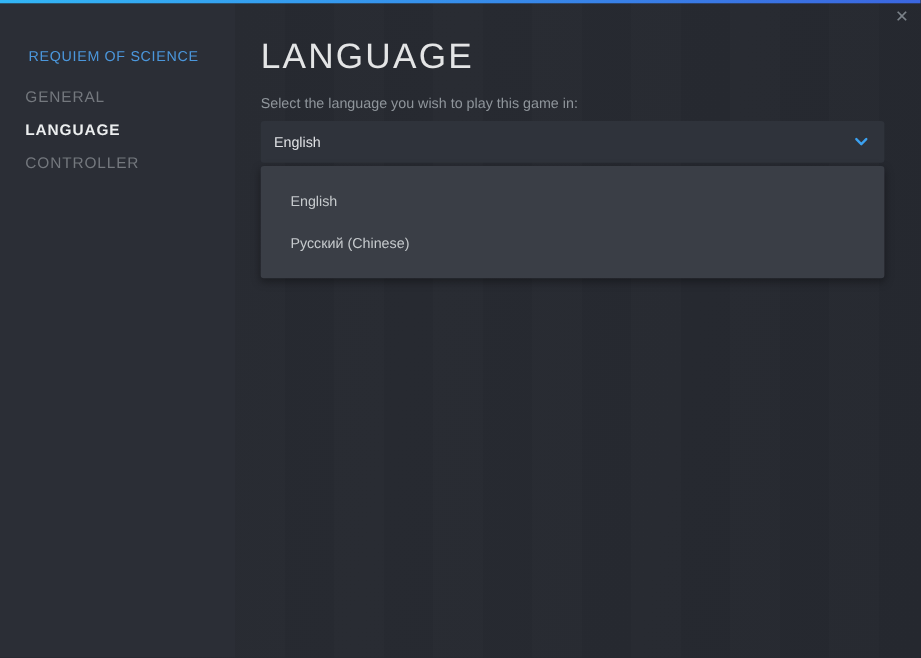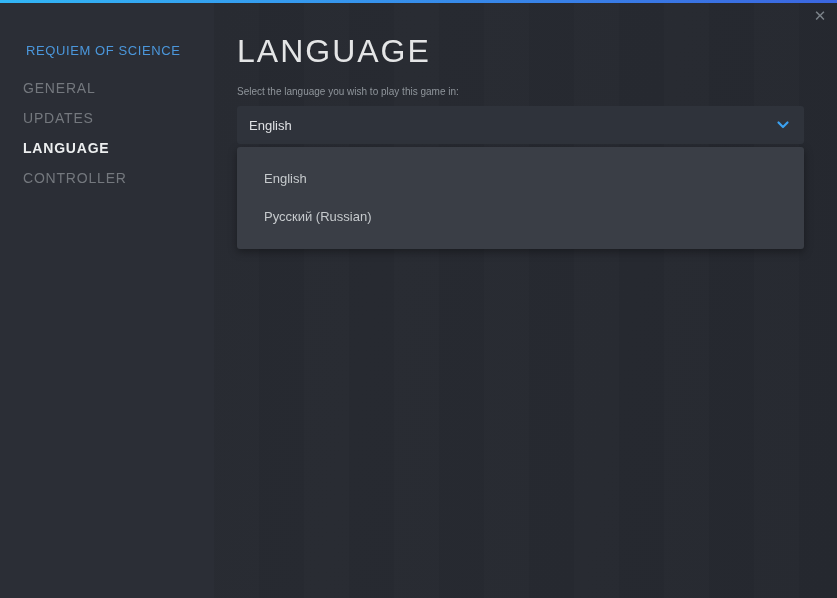--- a/index.html
+++ b/index.html
@@ -70,21 +70,21 @@
   }
   .page-title {
     color: #e4e5e6;
     font-size: 32px;
     font-weight: 300;
     letter-spacing: 2px;
     margin-bottom: 16px;
   }
   .page-subtitle {
     color: #8f959b;
-    font-size: 10px;
+    font-size: 13px;
     margin-bottom: 9px;
   }
   .select-box {
     width: 567px; height: 38px;
     background: #2f333b;
     border-radius: 3px;
     display: flex; align-items: center;
     padding: 0 14px 0 12px;
     cursor: pointer;
   }
@@ -114,36 +114,35 @@
 <body>
 
 <div class="window">
   <div class="top-accent"></div>
 
   <div class="close-btn">✕</div>
 
   <div class="sidebar">
     <div class="game-title">REQUIEM OF SCIENCE</div>
     <div class="side-item">GENERAL</div>
-    <div class="side-item">UPDATES</div>
     <div class="side-item active">LANGUAGE</div>
     <div class="side-item">CONTROLLER</div>
   </div>
 
   <div class="main">
     <div class="page-title">LANGUAGE</div>
     <div class="page-subtitle">Select the language you wish to play this game in:</div>
 
     <div class="select-box">
       <span class="select-value">English</span>
       <span class="chevron">
         <svg width="14" height="12" viewBox="0 0 14 12">
           <path d="M2.5 3.5 L7 8 L11.5 3.5" fill="none" stroke="#3ba1f0" stroke-width="2.2" stroke-linecap="round" stroke-linejoin="round"></path>
         </svg>
       </span>
     </div>
 
     <div class="dropdown-panel">
       <div class="dropdown-option">English</div>
-      <div class="dropdown-option">Русский (Russian)</div>
+      <div class="dropdown-option">Русский (Chinese)</div>
     </div>
   </div>
 </div>
 
 </body></html>

